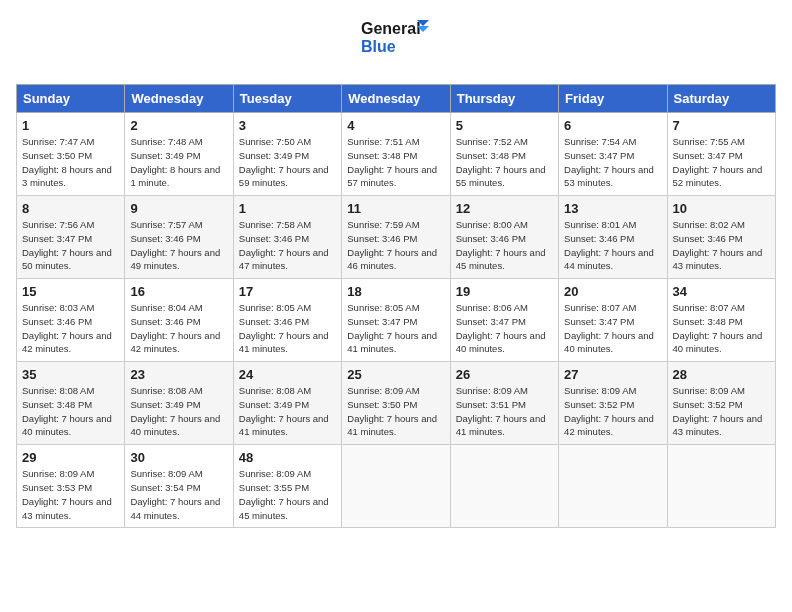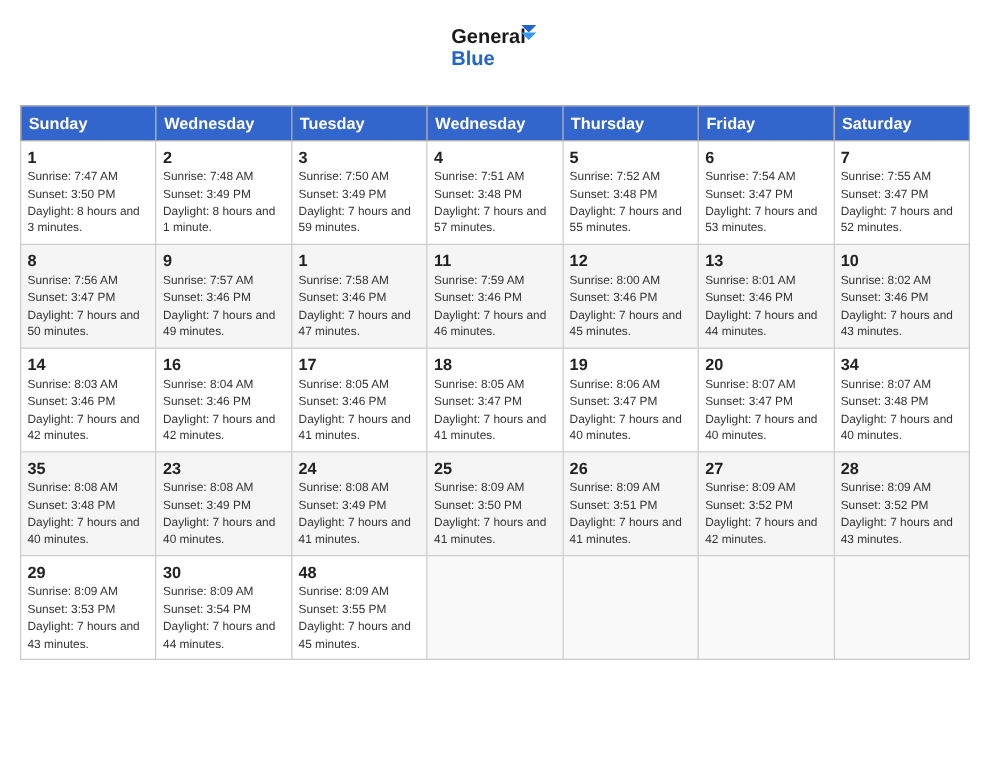--- a/index.html
+++ b/index.html
@@ -160,21 +160,21 @@
           <span class="day-num">13</span>
           <div class="day-info">Sunrise: 8:01 AM<br>Sunset: 3:46 PM<br>Daylight: 7 hours and 44 minutes.</div>
         </td>
         <td>
           <span class="day-num">10</span>
           <div class="day-info">Sunrise: 8:02 AM<br>Sunset: 3:46 PM<br>Daylight: 7 hours and 43 minutes.</div>
         </td>
       </tr>
       <tr>
         <td>
-          <span class="day-num">14</span>
+          <span class="day-num">15</span>
           <div class="day-info">Sunrise: 8:03 AM<br>Sunset: 3:46 PM<br>Daylight: 7 hours and 42 minutes.</div>
         </td>
         <td>
           <span class="day-num">16</span>
           <div class="day-info">Sunrise: 8:04 AM<br>Sunset: 3:46 PM<br>Daylight: 7 hours and 42 minutes.</div>
         </td>
         <td>
           <span class="day-num">17</span>
           <div class="day-info">Sunrise: 8:05 AM<br>Sunset: 3:46 PM<br>Daylight: 7 hours and 41 minutes.</div>
         </td>

